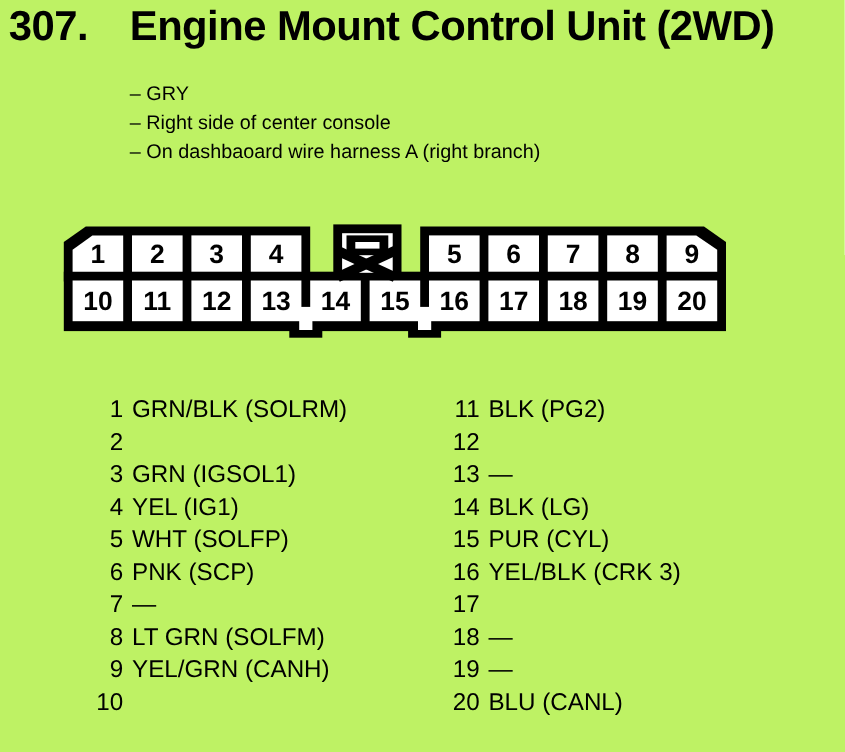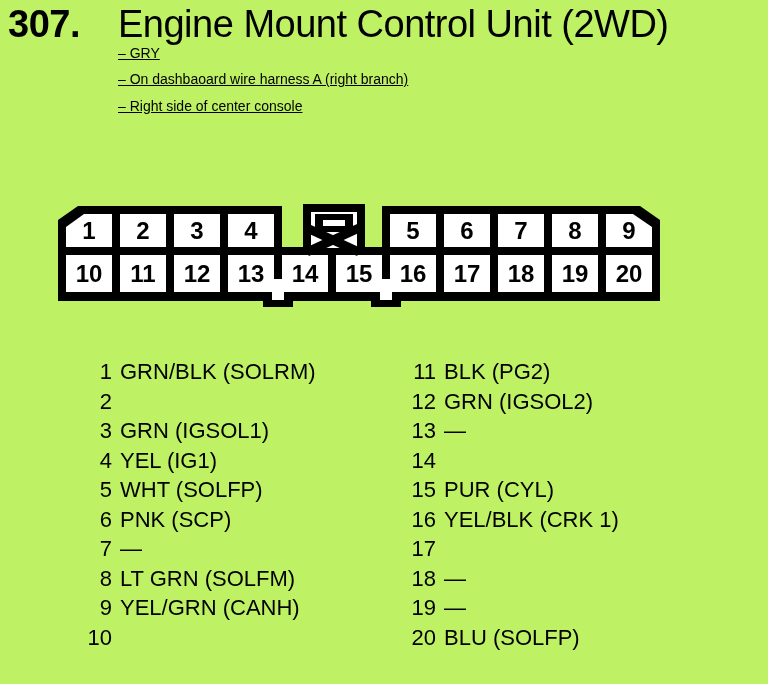--- a/index.html
+++ b/index.html
@@ -6,25 +6,25 @@
   #page{
     position:relative;width:768px;height:684px;background:#bef264;overflow:hidden;
     font-family:"Liberation Sans",sans-serif;color:#000000;
     -webkit-font-smoothing:antialiased;
   }
   .title-num{
     position:absolute;left:8px;top:2px;font-size:38px;font-weight:bold;line-height:44px;
     letter-spacing:-0.5px;white-space:nowrap;
   }
   .title-text{
-    position:absolute;left:118px;top:2px;font-size:38px;font-weight:normal;line-height:44px;
+    position:absolute;left:118px;top:2px;font-size:38px;font-weight:bold;line-height:44px;
     letter-spacing:-0.5px;white-space:nowrap;
   }
   .notes{
-    position:absolute;left:118px;top:40px;font-size:14px;line-height:26.3px;white-space:nowrap;text-decoration:underline;
+    position:absolute;left:118px;top:72px;font-size:18px;line-height:26.3px;white-space:nowrap;
   }
   .connector-svg{position:absolute;left:0;top:0;pointer-events:none;}
   .conn-num{
     font-family:"Liberation Sans",sans-serif;font-size:24px;font-weight:bold;fill:#000000;
   }
   .pin-col{position:absolute;top:357px;font-size:22px;line-height:29.5px;white-space:nowrap;}
   .pin-col-left{left:60px;}
   .pin-col-right{left:390px;}
   .pin-row{display:flex;}
   .pin-num{display:inline-block;text-align:right;flex:0 0 auto;}
@@ -35,22 +35,22 @@
 </head>
 <body>
 
 <div id="page">
 
   <div class="title-num">307.</div>
   <div class="title-text">Engine Mount Control Unit (2WD)</div>
 
   <div class="notes">
     <div>– GRY</div>
+    <div>– Right side of center console</div>
     <div>– On dashbaoard wire harness A (right branch)</div>
-    <div>– Right side of center console</div>
   </div>
 
   <svg class="connector-svg" width="768" height="684" viewBox="0 0 768 684">
 
     <g>
       <polygon fill="#000" points="78,206 282,206 282,256 58,256 58,220"></polygon>
       <polygon fill="#000" points="382,206 640,206 660,220 660,256 382,256"></polygon>
       <rect fill="#000" x="58" y="247" width="602" height="54"></rect>
       <rect fill="#000" x="303" y="204" width="62" height="52"></rect>
       <rect fill="#000" x="263" y="290" width="30" height="17"></rect>
@@ -161,47 +161,47 @@
       </div>
   </div>
 
   <div class="pin-col pin-col-right">
     <div class="pin-row">
         <span class="pin-num">11</span>
         <span class="pin-label">BLK (PG2)</span>
       </div>
     <div class="pin-row">
         <span class="pin-num">12</span>
-        <span class="pin-label">GRN (IGSOL2)</span>
       </div>
     <div class="pin-row">
         <span class="pin-num">13</span>
         <span class="pin-label">—</span>
       </div>
     <div class="pin-row">
         <span class="pin-num">14</span>
+        <span class="pin-label">BLK (LG)</span>
       </div>
     <div class="pin-row">
         <span class="pin-num">15</span>
         <span class="pin-label">PUR (CYL)</span>
       </div>
     <div class="pin-row">
         <span class="pin-num">16</span>
-        <span class="pin-label">YEL/BLK (CRK 1)</span>
+        <span class="pin-label">YEL/BLK (CRK 3)</span>
       </div>
     <div class="pin-row">
         <span class="pin-num">17</span>
       </div>
     <div class="pin-row">
         <span class="pin-num">18</span>
         <span class="pin-label">—</span>
       </div>
     <div class="pin-row">
         <span class="pin-num">19</span>
         <span class="pin-label">—</span>
       </div>
     <div class="pin-row">
         <span class="pin-num">20</span>
-        <span class="pin-label">BLU (SOLFP)</span>
+        <span class="pin-label">BLU (CANL)</span>
       </div>
   </div>
 
 </div>
 
 </body></html>

